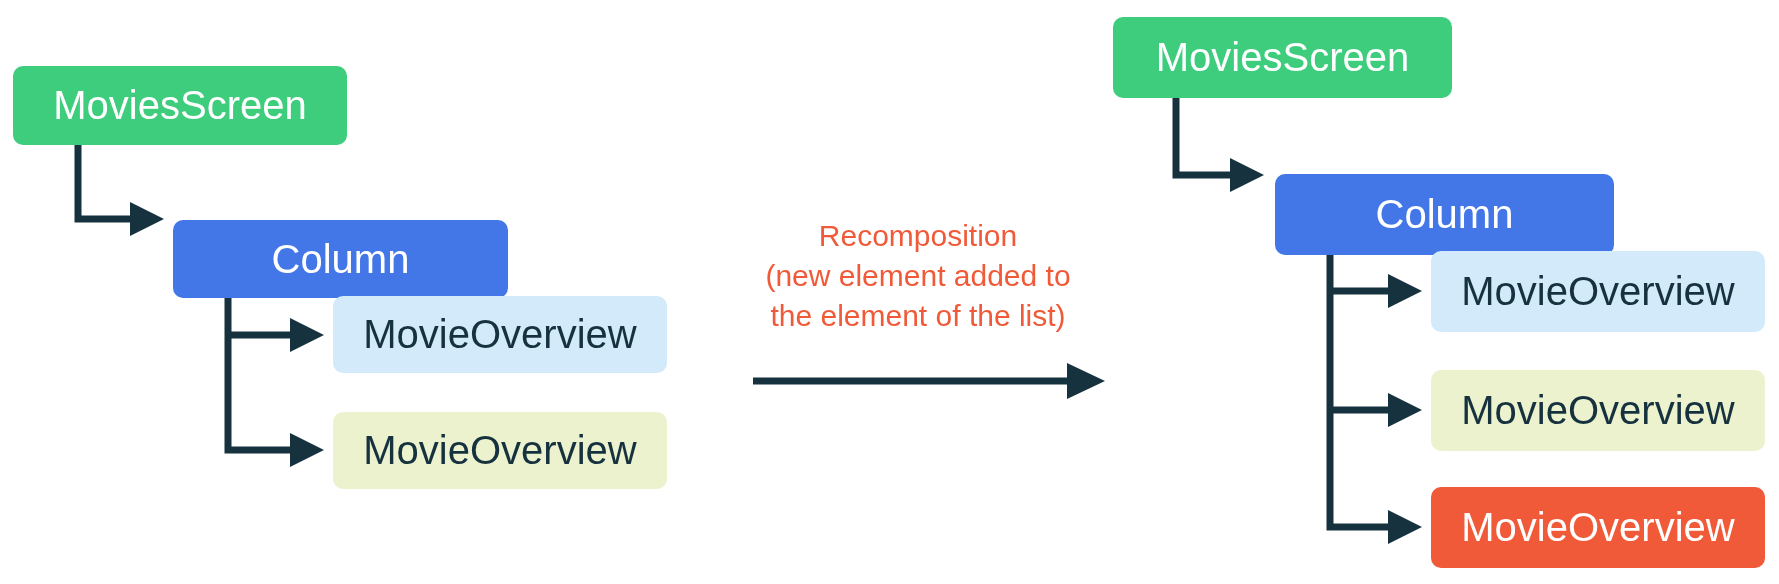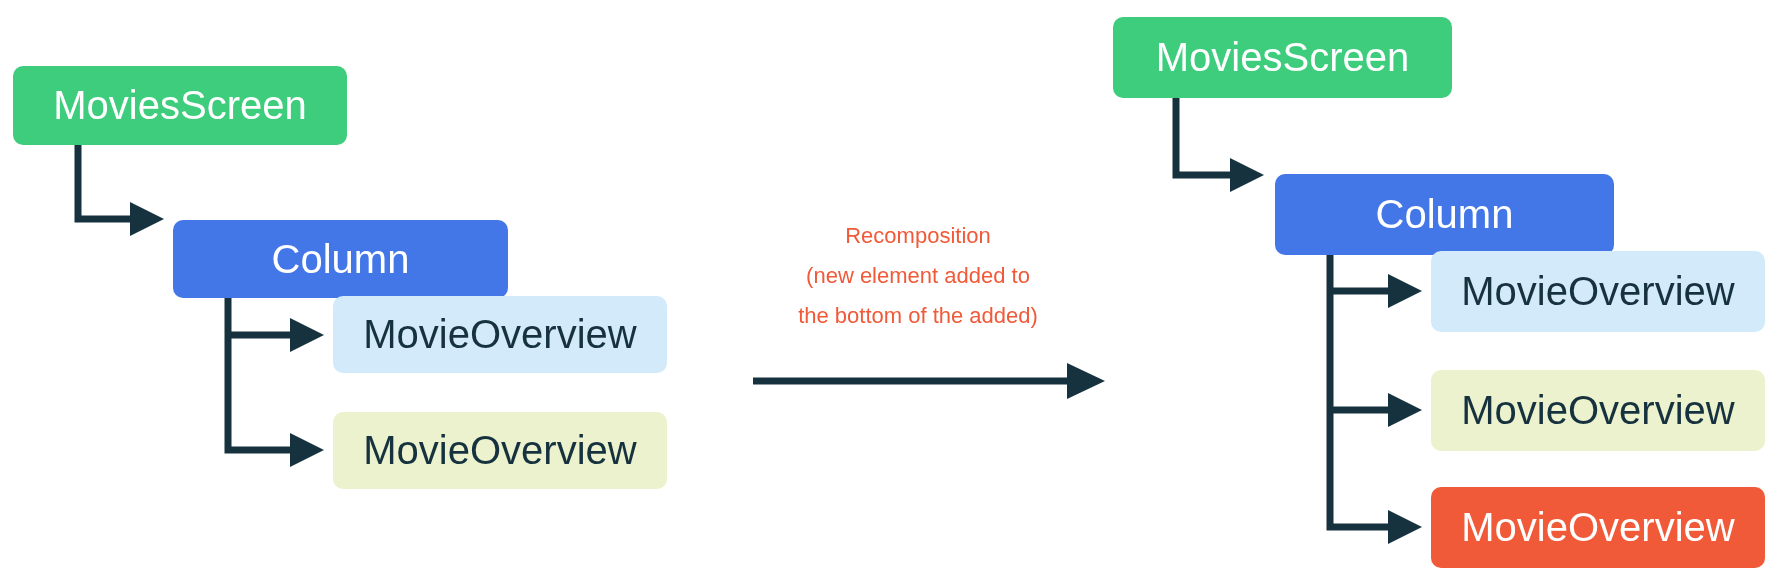--- a/index.html
+++ b/index.html
@@ -38,21 +38,21 @@
   .node.blue         { background: var(--blue);         color: var(--light-text); margin-top: 40px; }
   .node.light_blue   { background: var(--light-blue);   color: var(--dark-text); }
   .node.light_yellow { background: var(--light-yellow); color: var(--dark-text); }
   .node.orange       { background: var(--orange);       color: var(--light-text); }
   .annotation {
     position: absolute;
     left: 668px;
     top: 216px;
     width: 500px;
     text-align: center;
-    font-size: 22px;
+    font-size: 30px;
     font-weight: 500;
     line-height: 40px;
     color: var(--annotation);
   }
 </style>
 </head>
 <body>
 
 <div class="canvas">
 
@@ -89,21 +89,21 @@
   <div class="node light_blue" style="left:333px; top:296px; width:334px; height:77px;">
     <span>MovieOverview</span>
   </div>
   <div class="node light_yellow" style="left:333px; top:412px; width:334px; height:77px;">
     <span>MovieOverview</span>
   </div>
 
   <div class="annotation">
     <div>Recomposition</div>
     <div>(new element added to</div>
-    <div>the bottom of the added)</div>
+    <div>the element of the list)</div>
   </div>
 
   <div class="node green" style="left:1113px; top:17px; width:339px; height:81px;">
     <span>MoviesScreen</span>
   </div>
   <div class="node blue" style="left:1275px; top:134px; width:339px; height:81px;">
     <span>Column</span>
   </div>
   <div class="node light_blue" style="left:1431px; top:251px; width:334px; height:81px;">
     <span>MovieOverview</span>

